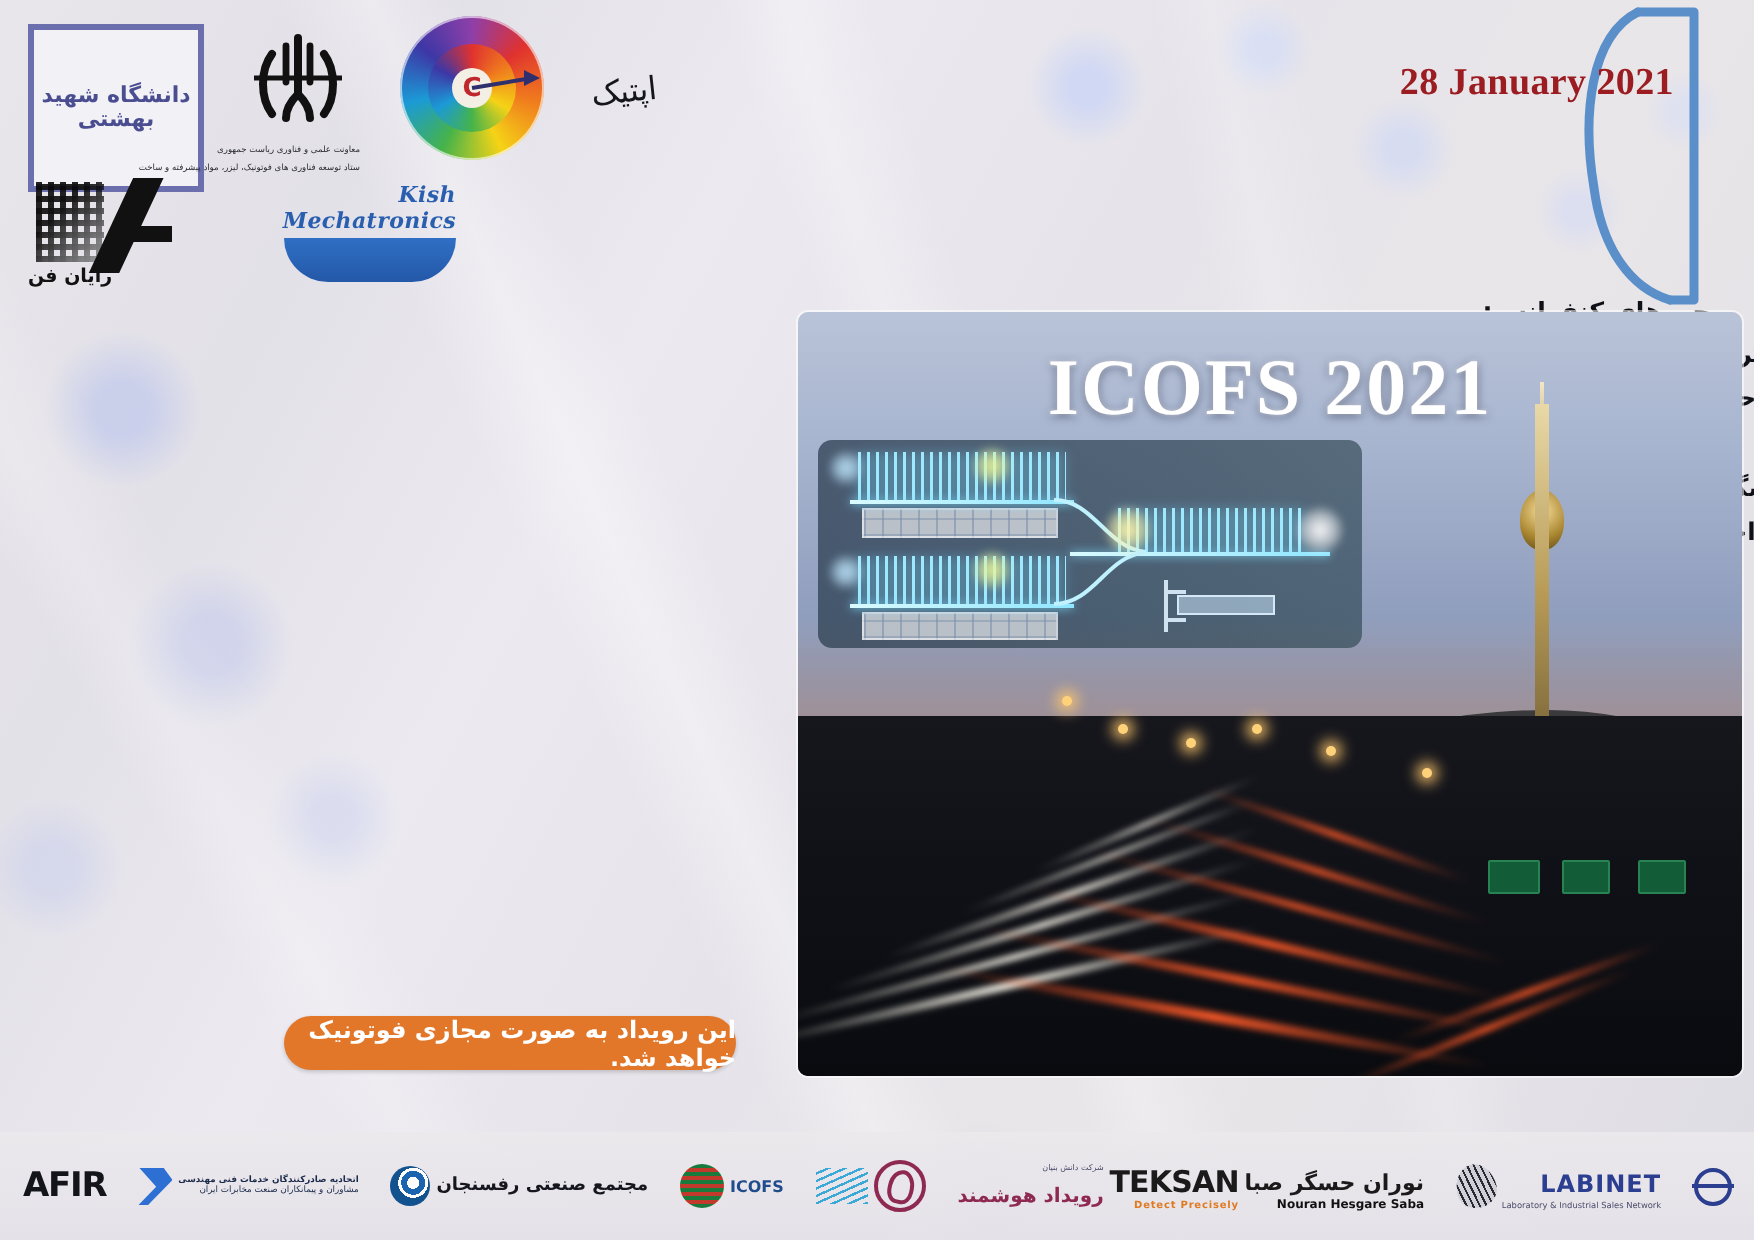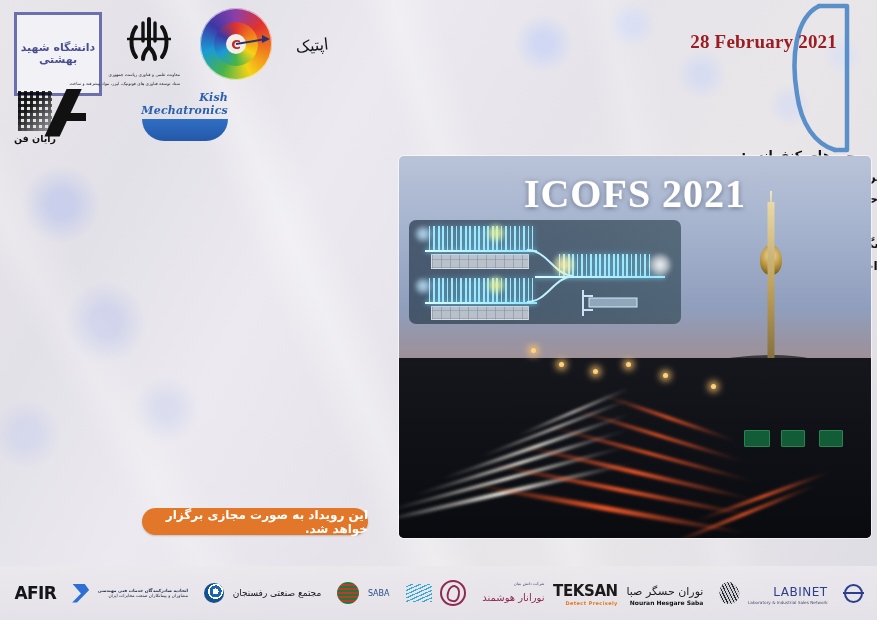--- a/index.html
+++ b/index.html
@@ -183,21 +183,21 @@
     background:linear-gradient(180deg,#b9c6e6,#a8b7de);
     display:flex;align-items:center;justify-content:center;direction:rtl;}
   .bottombar .txt{font-size:10px;font-weight:700;color:#1c2a55;white-space:nowrap;
     font-family:"DejaVu Sans",sans-serif;}
 
   
   .footer{position:absolute;left:0;bottom:0;width:877px;height:54px;
     background:linear-gradient(180deg,rgba(236,233,237,.9),rgba(228,225,232,.95));
     display:flex;align-items:center;justify-content:space-around;padding:0 10px;box-sizing:border-box;}
   .fs{display:flex;align-items:center;gap:16px;}
-  .fs .name{font-size:9px;font-weight:400;color:#20214a;white-space:nowrap;}
+  .fs .name{font-size:9px;font-weight:700;color:#20214a;white-space:nowrap;}
   .fs .sub{font-size:4.2px;color:#4b4c6b;white-space:nowrap;display:block;}
   .labinet-mark{width:15px;height:15px;border:2px solid #2c3e8f;border-radius:50%;position:relative;}
   .labinet-mark:after{content:"";position:absolute;left:-3px;top:6px;width:21px;height:2px;background:#2c3e8f;}
   .nhs-mark{width:20px;height:22px;border-radius:50% 50% 50% 50%/60% 60% 40% 40%;
     background:repeating-linear-gradient(78deg,#2a2a33 0 1px,#cfd0d8 1px 3px);transform:rotate(-14deg);}
   .teksan{font-family:"DejaVu Sans",sans-serif;font-weight:700;font-size:15px;color:#1a1a1a;letter-spacing:-.4px;}
   .teksan-sub{font-size:5px;color:#e07a22;font-weight:700;letter-spacing:.4px;}
   .noor-mark{width:22px;height:22px;border-radius:50%;border:2px solid #8e2a52;position:relative;}
   .noor-mark:after{content:"";position:absolute;left:5px;top:3px;width:9px;height:13px;
     border:2px solid #8e2a52;border-radius:50% 50% 40% 40%;transform:rotate(12deg);}
@@ -269,21 +269,21 @@
       <div class="rayan-mark">
         <div class="rayan-dots"></div>
         <div class="rayan-slash"></div>
         <div class="rayan-bar"></div>
       </div>
       <div class="rayan-cap">رایان فن</div>
     </div>
   </div>
 
   <div class="headline">
-    <div class="date-en">28 February 2021</div>
+    <div class="date-en">28 January 2021</div>
   </div>
 
   <div class="topics">
     <div class="topics-head">محورهای کنفرانس:</div>
 
     <div class="topic">
       <span class="dot"></span>
       <span class="txt">حسگرهای فیبرنوری  پایش فیزیکی، مکانیکی و الکترو مغناطیسی</span>
     </div>
     <div class="topic">
@@ -353,21 +353,21 @@
         <svg width="18" height="14" viewBox="0 0 18 14">
           <rect x="0.8" y="0.8" width="16.4" height="12.4" fill="#e2602a" stroke="#c24f1f" stroke-width="1"></rect>
           <path d="M0.8 1 L9 7.6 L17.2 1" fill="none" stroke="#ffffff" stroke-width="1.3"></path>
         </svg>
       </span>
       <span class="ctxt ltr">info@conference.opsi.ir</span>
     </div>
   </div>
 
   <div class="virtual-pill">
-    <span>این رویداد به صورت مجازی برگزار خواهد شد.</span>
+    <span>این رویداد به صورت مجازی فوتونیک خواهد شد.</span>
   </div>
 
   <div class="photo">
     <div class="sky"></div>
     <div class="sky-warm"></div>
 
     <div class="hill"></div>
     <div class="city"></div>
     <div class="citylights"></div>
 
@@ -457,28 +457,28 @@
     <div class="fs">
       <span>
         <span class="teksan">TEKSAN</span>
         <span class="teksan-sub" style="display:block;">Detect Precisely</span>
       </span>
     </div>
 
     <div class="fs">
       <span>
         <span class="sub" style="font-size:4px;">شرکت دانش بنیان</span>
-        <span class="name" style="color:#8e2a52;font-size:10px;">نورانار هوشمند</span>
+        <span class="name" style="color:#8e2a52;font-size:10px;">رویداد هوشمند</span>
       </span>
       <span class="noor-mark"></span>
     </div>
 
     <div class="fs">
       <span class="saba-mark"></span>
-      <span class="name" style="color:#1f4c8c;font-size:8px;">SABA</span>
+      <span class="name" style="color:#1f4c8c;font-size:8px;">ICOFS</span>
     </div>
 
     <div class="fs">
       <span class="rafsan-mark"></span>
       <span class="name" style="font-size:9px;color:#16161f;">مجتمع صنعتی رفسنجان</span>
     </div>
 
     <div class="fs">
       <span class="union-mark"></span>
       <span>

